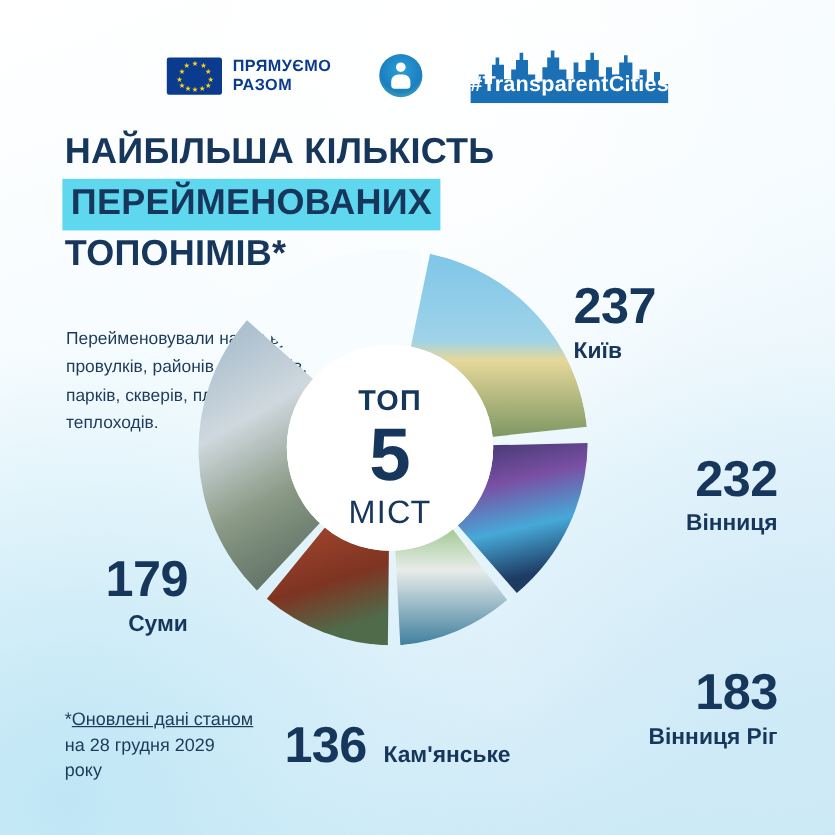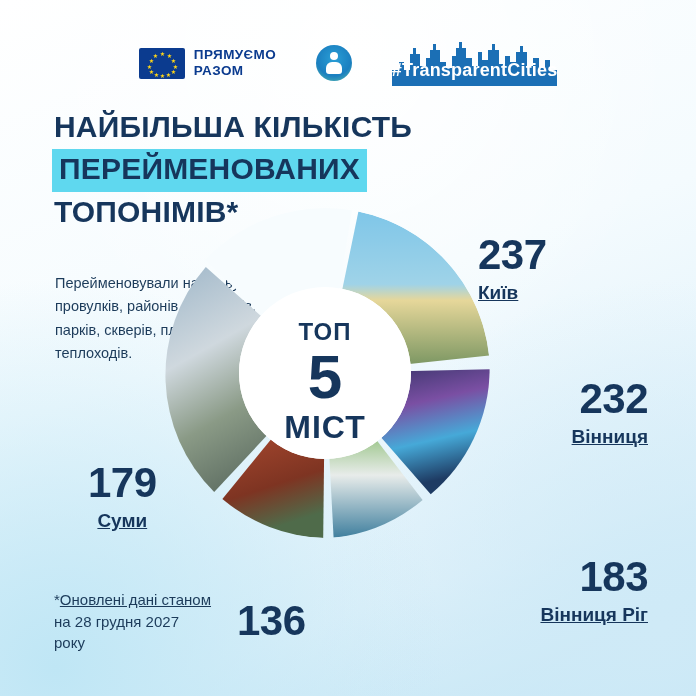--- a/index.html
+++ b/index.html
@@ -210,48 +210,47 @@
     letter-spacing: 1px;
     margin-top: 18px;
   }
   .center-label .five {
     font-size: 62px;
     font-weight: bold;
     line-height: 0.95;
     margin: 2px 0 2px 0;
   }
   .center-label .cities {
-    font-size: 32px;
-    font-weight: bold;
+    font-size: 27px;
+    font-weight: normal;
     letter-spacing: 1px;
   }
 
   
   .callout {
     position: absolute;
     color: #16365c;
   }
   .callout .value {
     font-size: 42px;
     font-weight: bold;
     line-height: 1;
     letter-spacing: -0.5px;
   }
   .callout .city {
     font-size: 19px;
     font-weight: bold;
     margin-top: 6px;
-    text-decoration: underline;
   }
   .c-kyiv { left: 478px; top: 188px; text-align: left; margin-top: 46px; }
   .c-vin  { right: 48px; top: 358px; text-align: right; margin-top: 20px; }
   .c-kr   { right: 48px; top: 520px; text-align: right; margin-top: 36px; }
   .c-kam  { left: 237px; top: 600px; display: flex; align-items: baseline; gap: 14px; }
   .c-kam .city { margin-top: 0; }
-  .c-sumy { left: 88px; top: 462px; text-align: center; }
+  .c-sumy { left: 88px; top: 462px; text-align: right; }
 
   
   .footnote {
     position: absolute;
     left: 54px;
     bottom: 42px;
     font-size: 15px;
     line-height: 1.45;
     color: #1c3b5a;
     width: 160px;
@@ -382,25 +381,26 @@
     <div class="city">Вінниця</div>
   </div>
 
   <div class="callout c-kr">
     <div class="value">183</div>
     <div class="city">Вінниця Ріг</div>
   </div>
 
   <div class="callout c-kam">
     <div class="value">136</div>
+    <div class="city">Кам'янське</div>
   </div>
 
   <div class="callout c-sumy">
     <div class="value">179</div>
     <div class="city">Суми</div>
   </div>
 
   <div class="footnote">
     <span class="star">*</span><u>Оновлені дані станом</u><br>
-    <span>на 28 грудня 2027 року</span>
+    <span>на 28 грудня 2029 року</span>
   </div>
 
 </div>
 
 </body></html>

